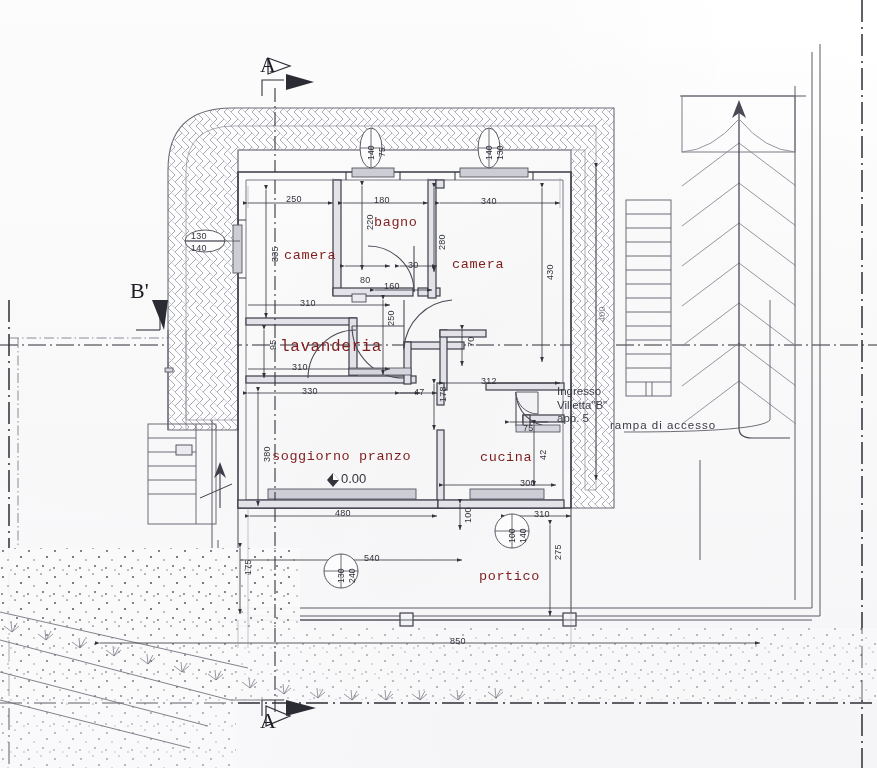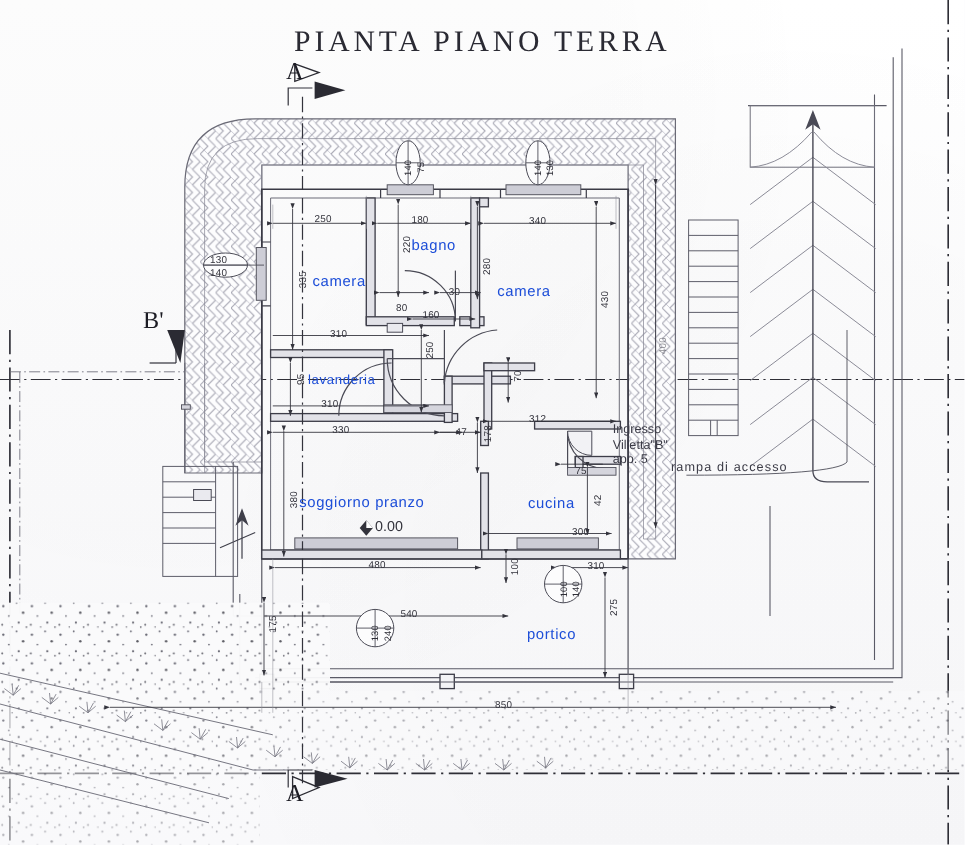--- a/index.html
+++ b/index.html
@@ -36,27 +36,27 @@
     white-space:nowrap;
   }
   .secmark{
     position:absolute;
     font-family:"Liberation Serif", serif;
     font-size:22px;
     color:#1c1c24;
   }
   .roomlabel{
     position:absolute;
-    font-family:Liberation Sans, sans-serif;
+    font-family:Liberation Mono, monospace;
     font-size:13.5px;
-    color:#1d4ed8;
+    color:#7f1d1d;
     letter-spacing:.6px;
     white-space:nowrap;
   }
-  .roomlabel.small{font-size:12px;}
+  .roomlabel.small{font-size:16px;}
   .dimtxt{
     position:absolute;
     font-family:"Liberation Sans", sans-serif;
     font-size:9px;
     color:#33333c;
     white-space:nowrap;
     letter-spacing:.2px;
   }
   .dimtxt.v{
     transform-origin:left top;
@@ -425,21 +425,20 @@
       <path d="M516,392 A22,22 0 0 0 538,414 L538,392 Z" fill="#f2f2f5"></path>
       <rect x="352" y="294" width="14" height="8" fill="#eaeaef"></rect>
       <rect x="176" y="445" width="16" height="10" fill="#eaeaef"></rect>
     </g>
 
     <g stroke="#4a4a55" stroke-width="0.8" fill="none">
       <path d="M624,432 Q760,432 770,420 L770,300"></path>
     </g>
   </svg>
 
-  <div class="title">PIANTA PIANO TERRA</div>
 
   <div class="secmark" style="left:260px;top:52px;">A</div>
   <div class="secmark" style="left:130px;top:278px;">B'</div>
   <div class="secmark" style="left:260px;top:708px;">A</div>
 
   <div class="roomlabel" style="left:284px;top:248px;">camera</div>
   <div class="roomlabel" style="left:374px;top:215px;">bagno</div>
   <div class="roomlabel" style="left:452px;top:257px;">camera</div>
   <div class="roomlabel small" style="left:280px;top:338px;">lavanderia</div>
   <div class="roomlabel" style="left:272px;top:449px;">soggiorno pranzo</div>

